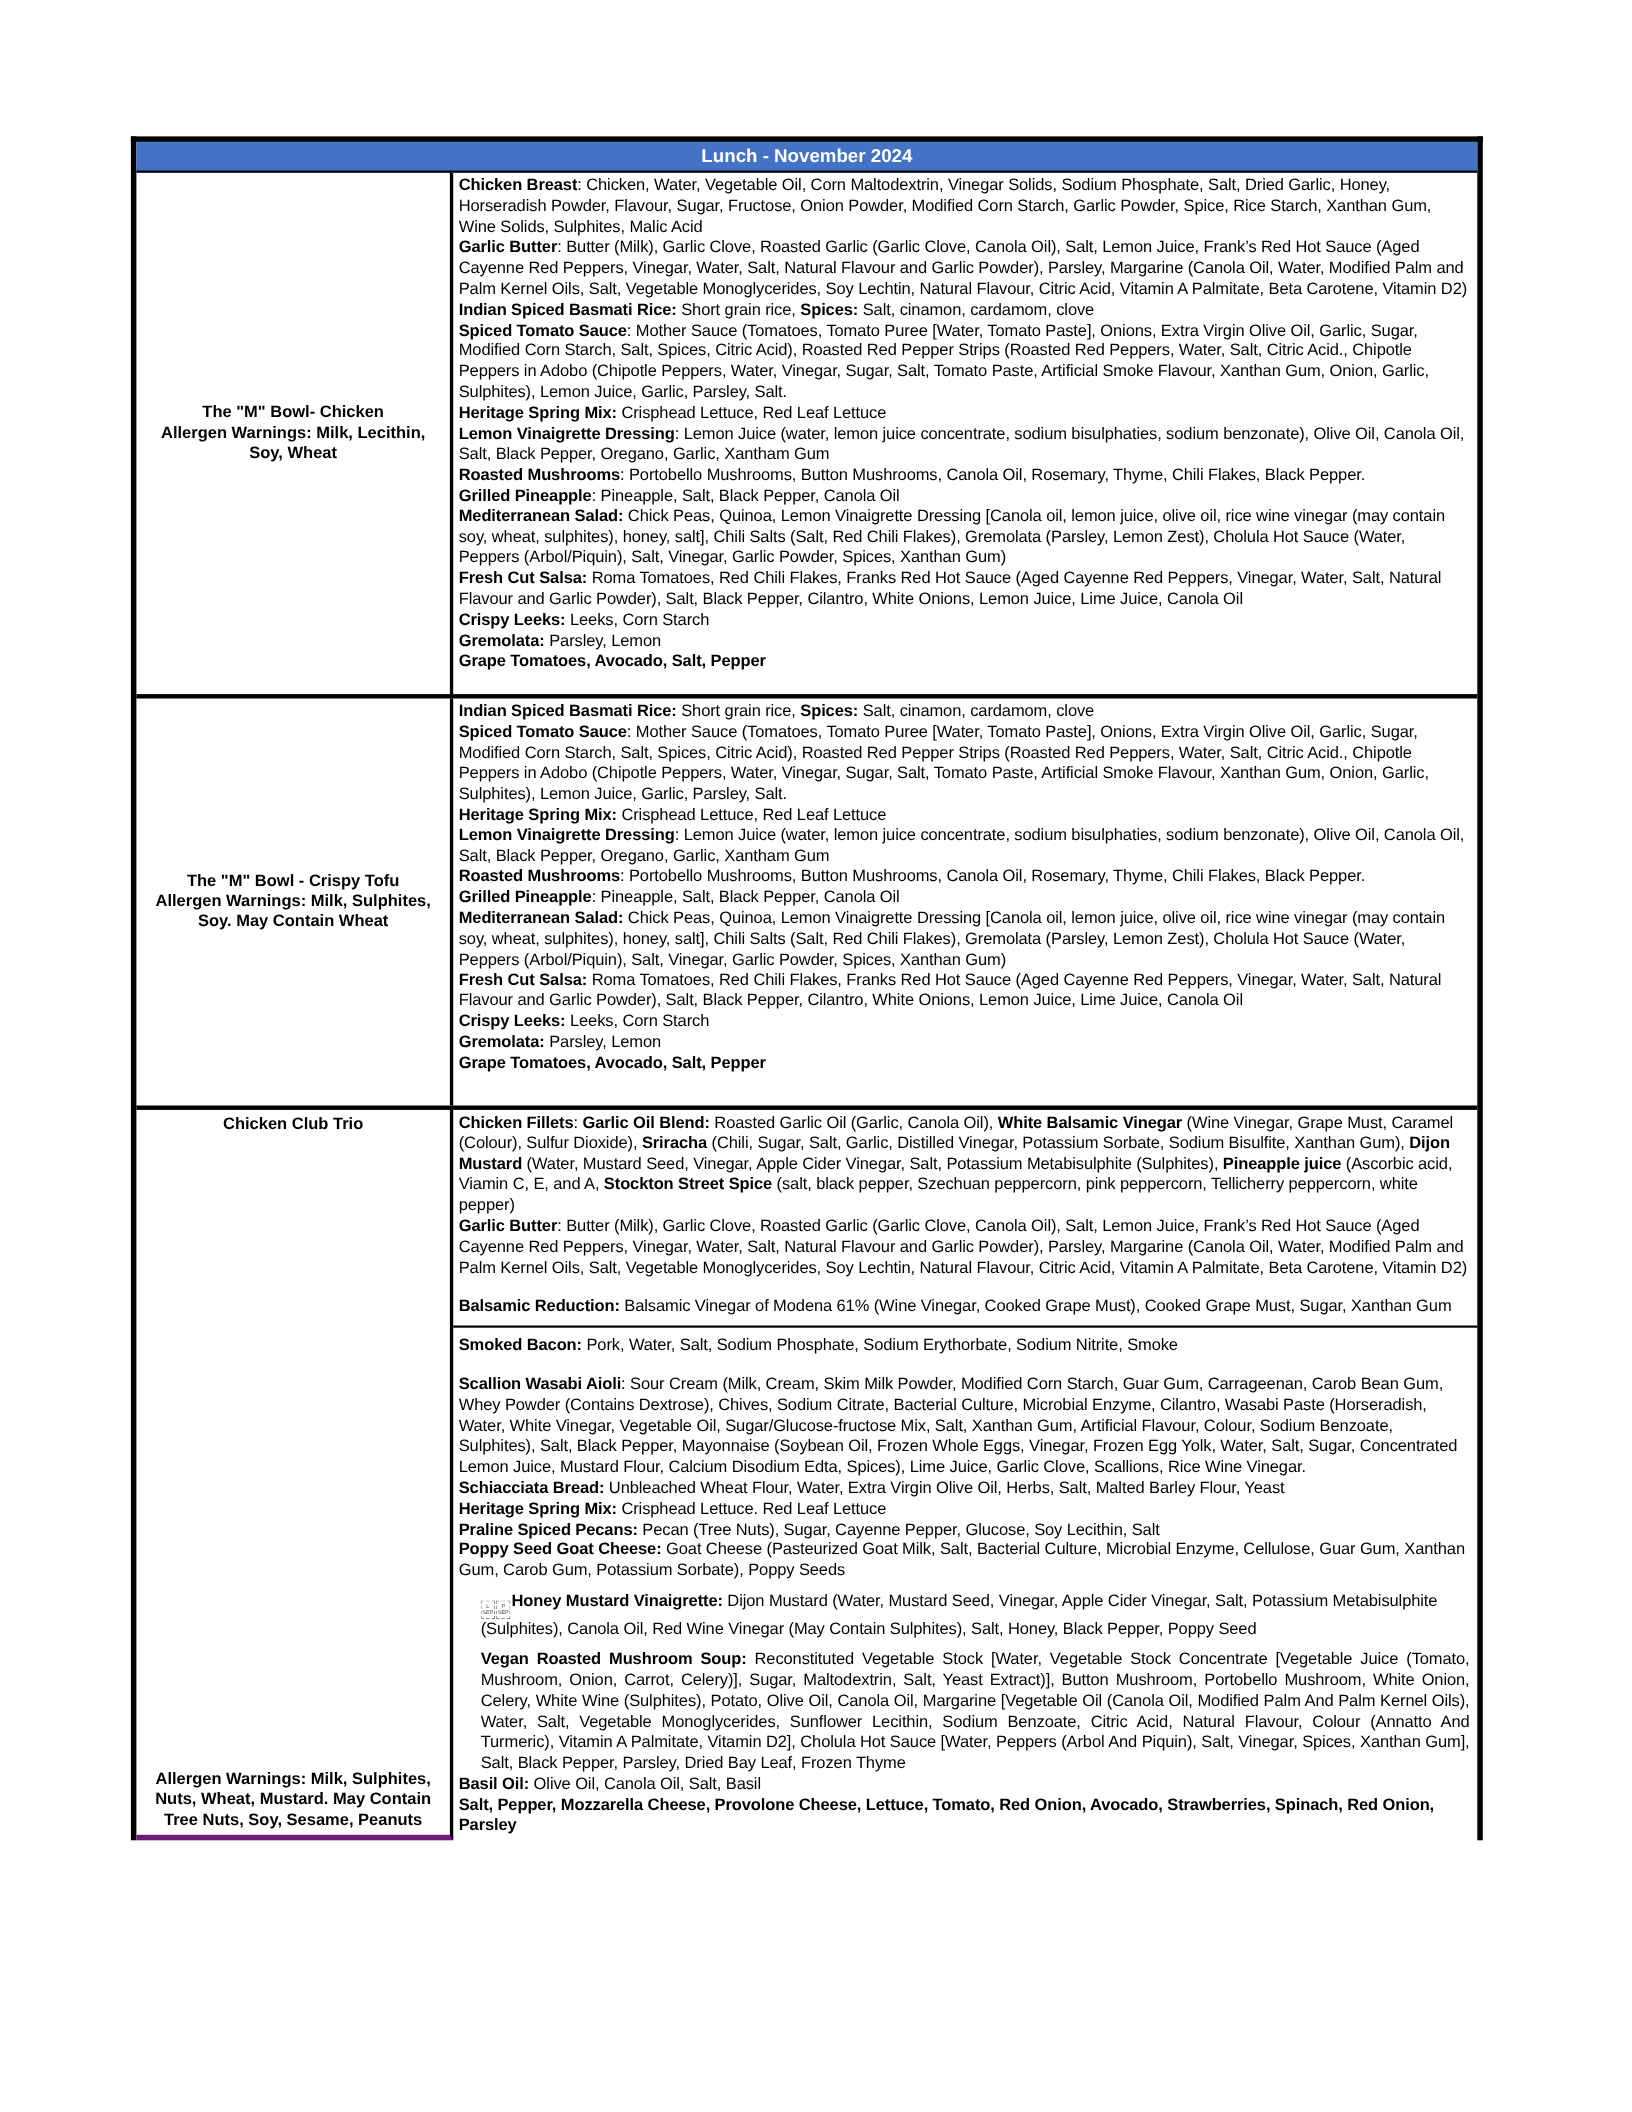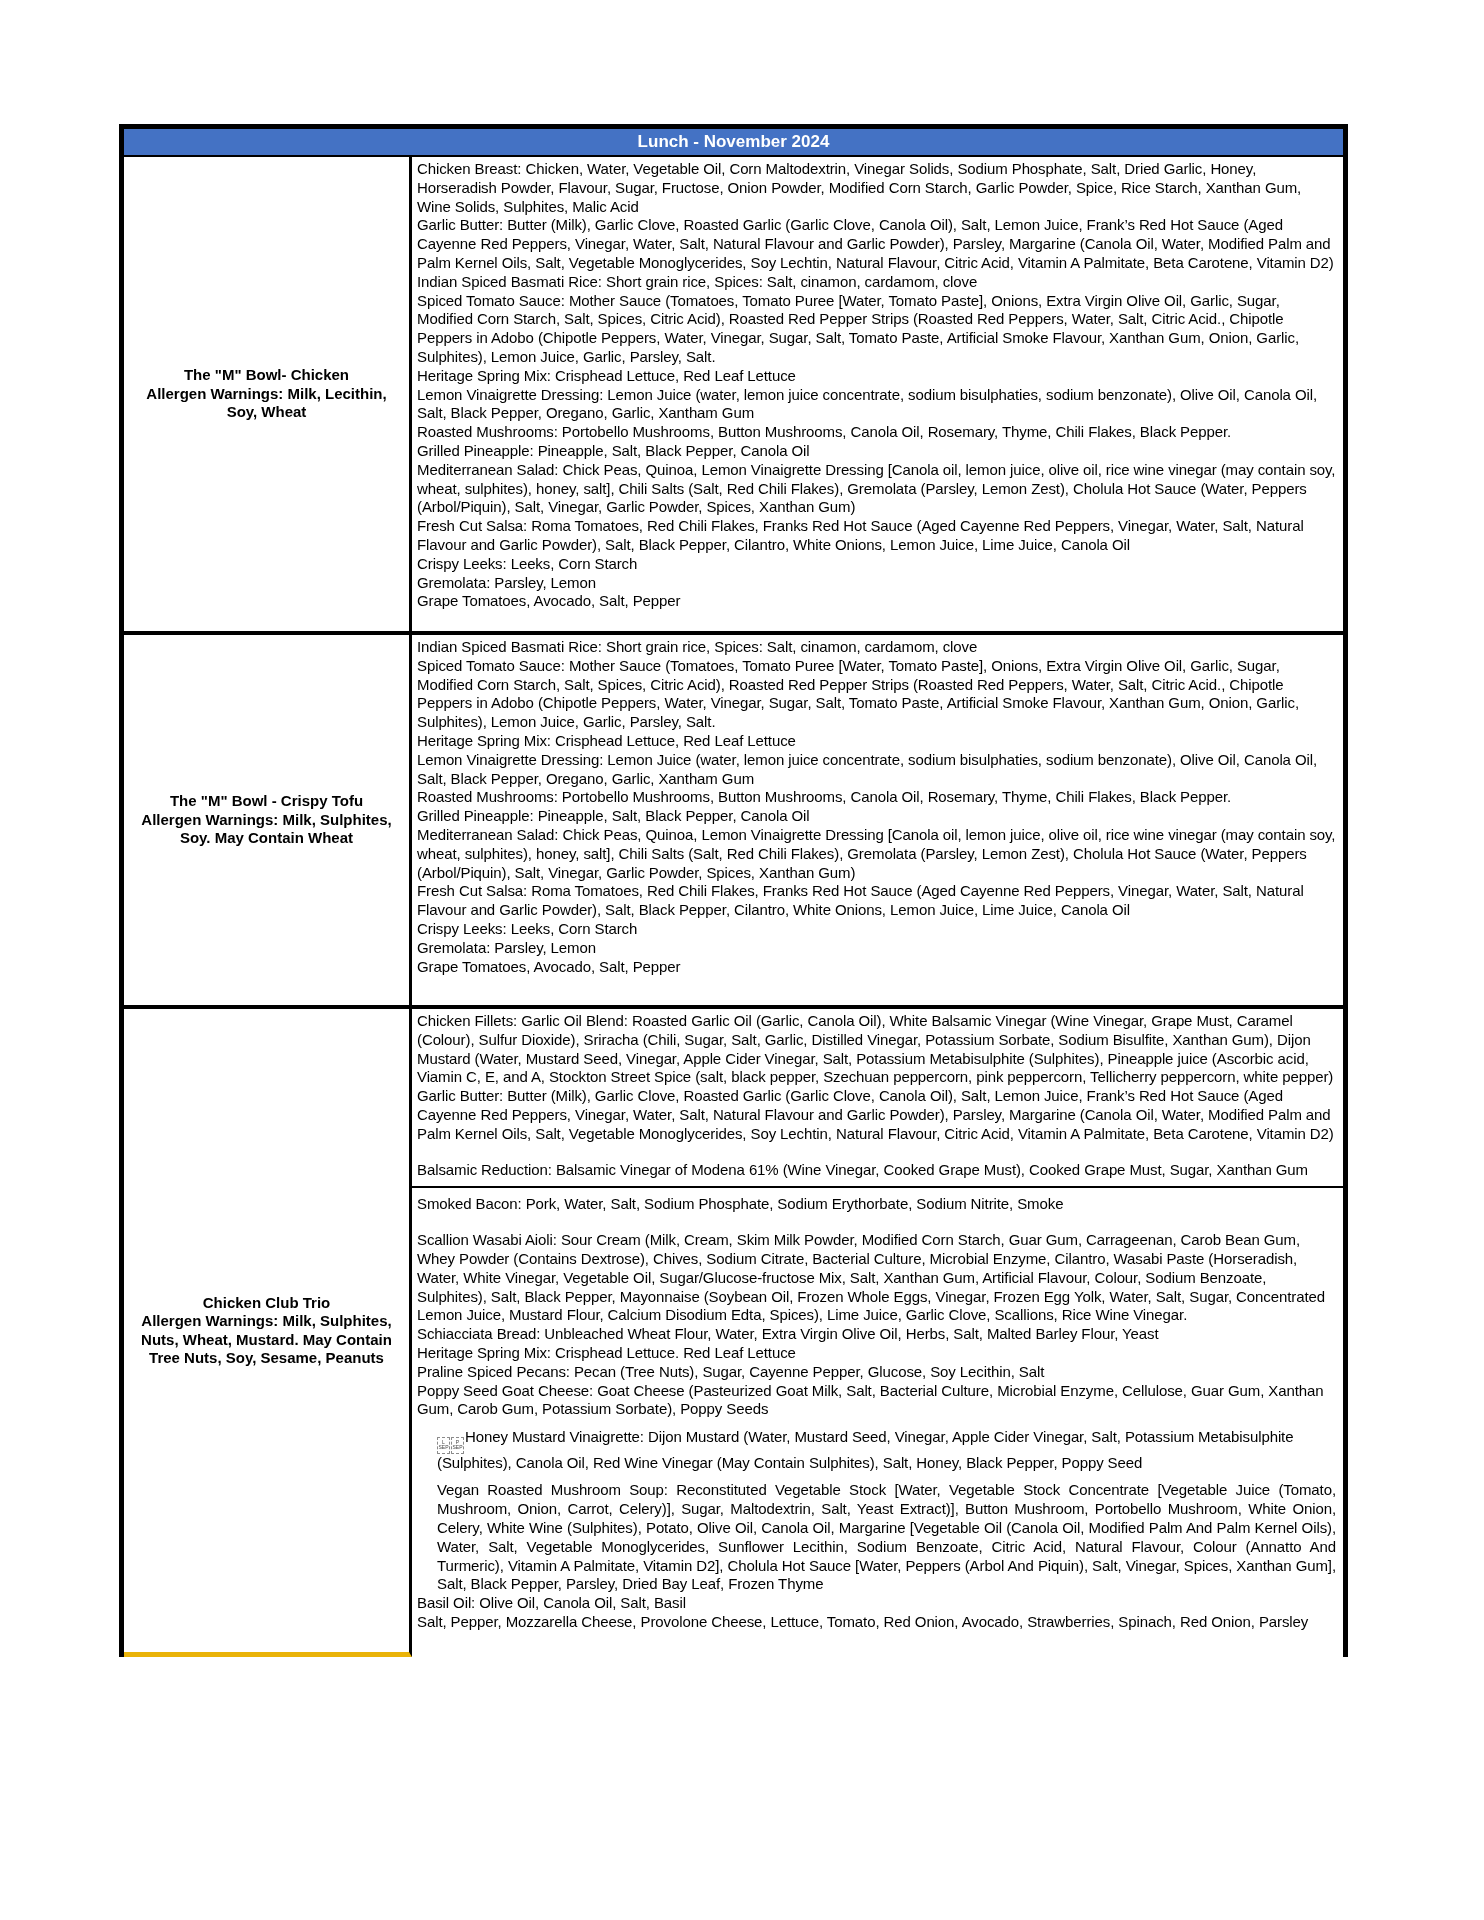--- a/index.html
+++ b/index.html
@@ -7,31 +7,31 @@
         font-family:"Liberation Sans",sans-serif;color:#000;}
   .menu-table{position:absolute;left:119px;top:124px;width:1229px;
         border:5px solid #000;border-bottom:none;box-sizing:border-box;background:#fff;}
   .table-header{height:26px;line-height:26px;text-align:center;font-weight:bold;font-size:17px;
         color:#fff;border-bottom:2px solid #000;}
   .menu-row{display:flex;align-items:stretch;border-bottom:4px solid #000;}
   .menu-row.last{border-bottom:none;}
   .dish-cell{width:288px;flex:0 0 288px;border-right:3px solid #000;box-sizing:border-box;
         display:flex;flex-direction:column;justify-content:center;align-items:center;
         text-align:center;font-weight:bold;font-size:15px;line-height:18.5px;padding:4px 8px;}
-  .menu-row.last .dish-cell{border-bottom:5px solid #eab308;}
+  .menu-row.last .dish-cell{border-bottom:5px solid #701a75;justify-content:space-between;}
   .ing-cell{flex:1;padding:3px 7px 4px 5px;font-size:15px;line-height:18.8px;letter-spacing:-0.1px;
         box-sizing:border-box;}
   .row-1{min-height:474px;}
   .row-2{min-height:370px;}
   .row-3{min-height:648px;}
   .para{margin:0;}
   .para.gap-large{margin-top:17px;}
   .para.gap-small{margin-top:9px;margin-left:20px;}
   .para.justify{text-align:justify;}
-  .b{font-weight:normal;}
+  .b{font-weight:bold;}
   .cell-divider{border-top:2px solid #000;margin:7px -7px 7px -5px;height:0;}
   .sep-icons{display:inline-flex;gap:1px;vertical-align:-2px;margin-right:1px;}
   .sep-box{display:inline-flex;flex-direction:column;align-items:center;justify-content:center;
         width:11px;height:15px;border:1px dashed #8a8a8a;border-radius:1px;
         font-size:5px;line-height:5px;color:#444;font-weight:normal;letter-spacing:0;}
 </style>
 </head>
 <body>
 
 <div class="page">

